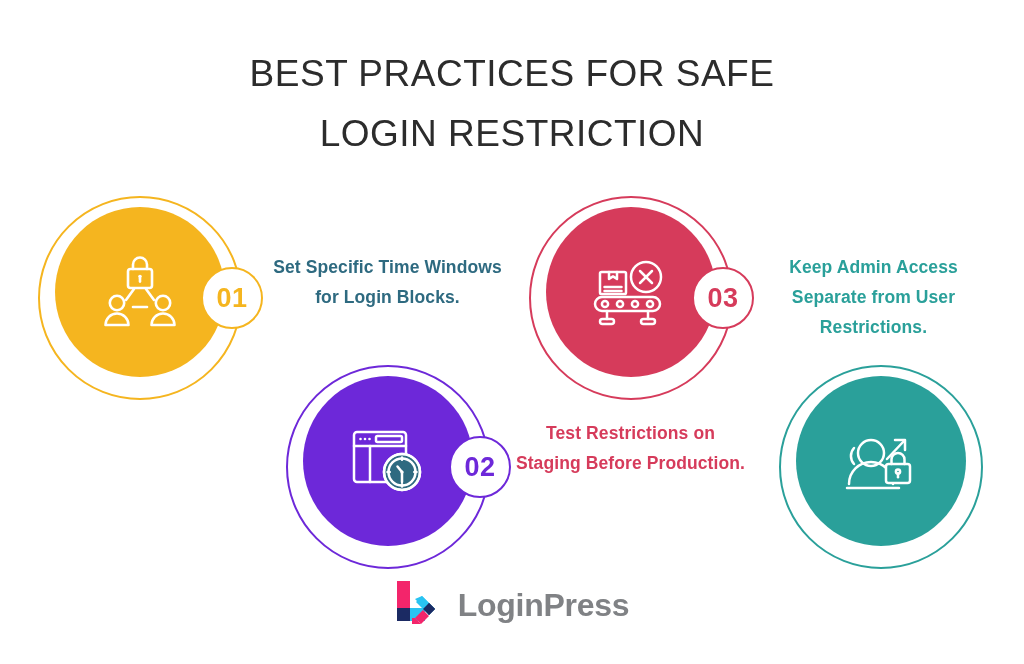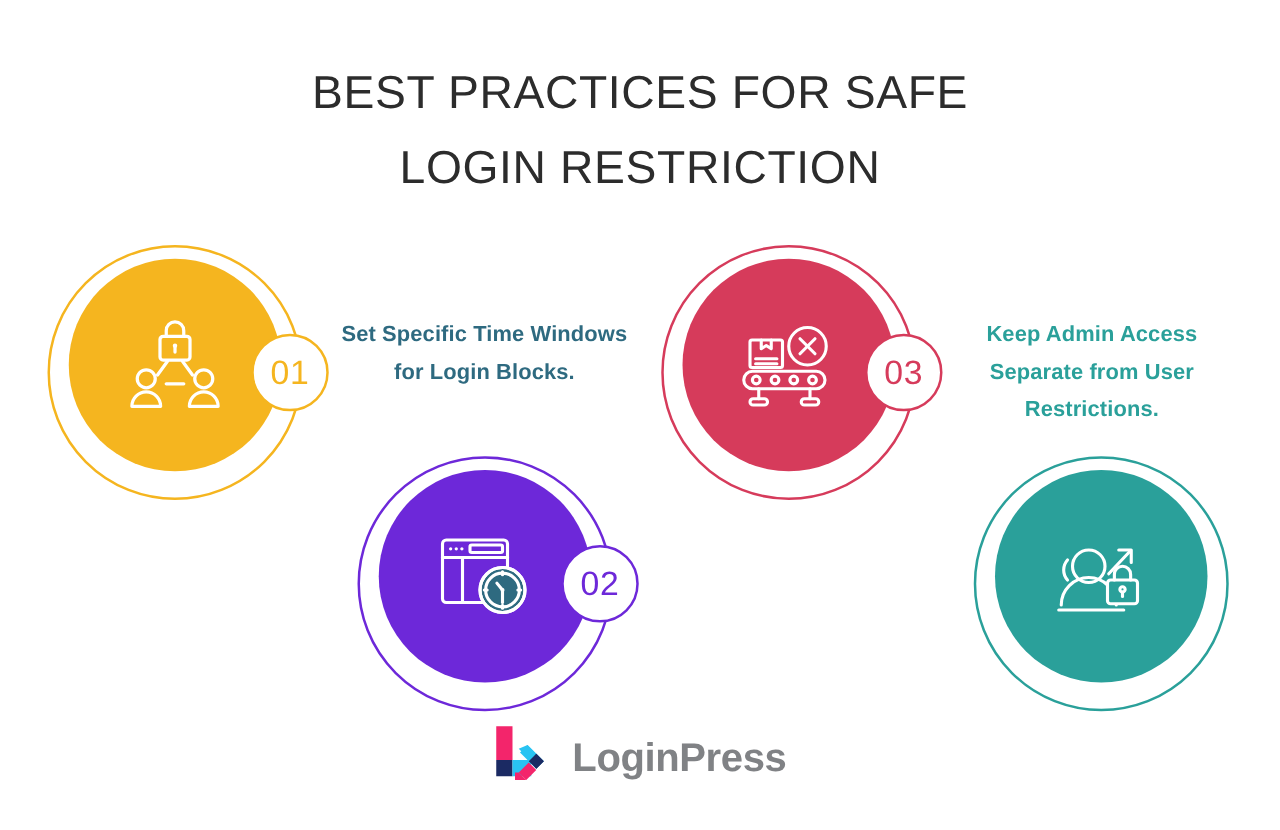--- a/index.html
+++ b/index.html
@@ -78,21 +78,21 @@
     border: 2px solid currentColor;
     display: flex;
     align-items: center;
     justify-content: center;
     right: -21px;
     top: 71px;
     z-index: 4;
   }
   .num-badge span {
     font-size: 27px;
-    font-weight: normal;
+    font-weight: bold;
     letter-spacing: 0.5px;
     line-height: 1;
     color: currentColor;
   }
 
   
   .caption {
     position: absolute;
     text-align: center;
     font-size: 17.5px;
@@ -224,20 +224,21 @@
           <path d="M57 55 v8"></path>
           <rect x="9" y="63" width="14" height="5" rx="2.5"></rect>
           <rect x="50" y="63" width="14" height="5" rx="2.5"></rect>
         </svg>
       </div>
       <div class="num-badge">
         <span>03</span>
       </div>
     </div>
   </div>
+  <div class="caption" style="left:514px; top:418px; width:233px; color:#D63B5B;">Test Restrictions on Staging Before Production.</div>
 
   <div class="step" style="left:779px; top:365px; width:204px; height:204px; color:#2AA09A;">
     <div class="ring-wrap">
       <div class="outer-ring"></div>
       <div class="inner-disc"></div>
       <div class="icon-holder">
         <svg width="78" height="70" viewBox="0 0 78 70" fill="none" stroke="#ffffff" stroke-width="2.5" stroke-linecap="round" stroke-linejoin="round">
 
           <path d="M12 22 a12 12 0 0 0 0 16"></path>
 

